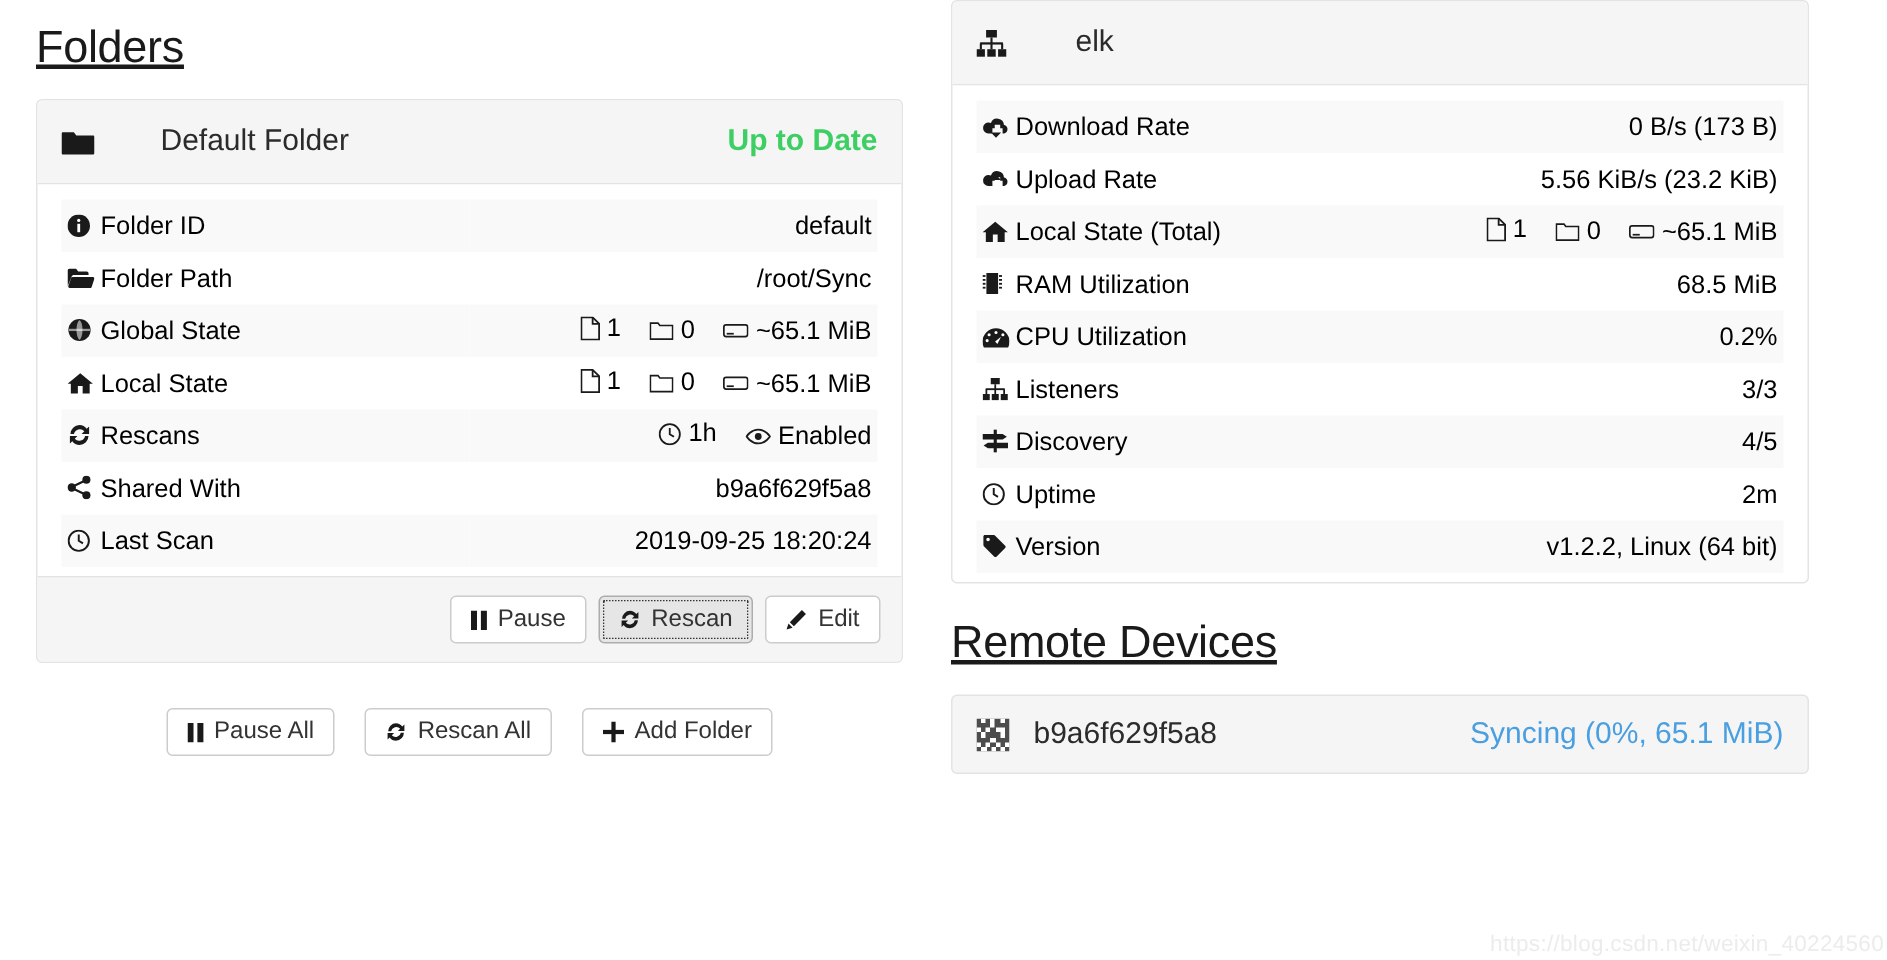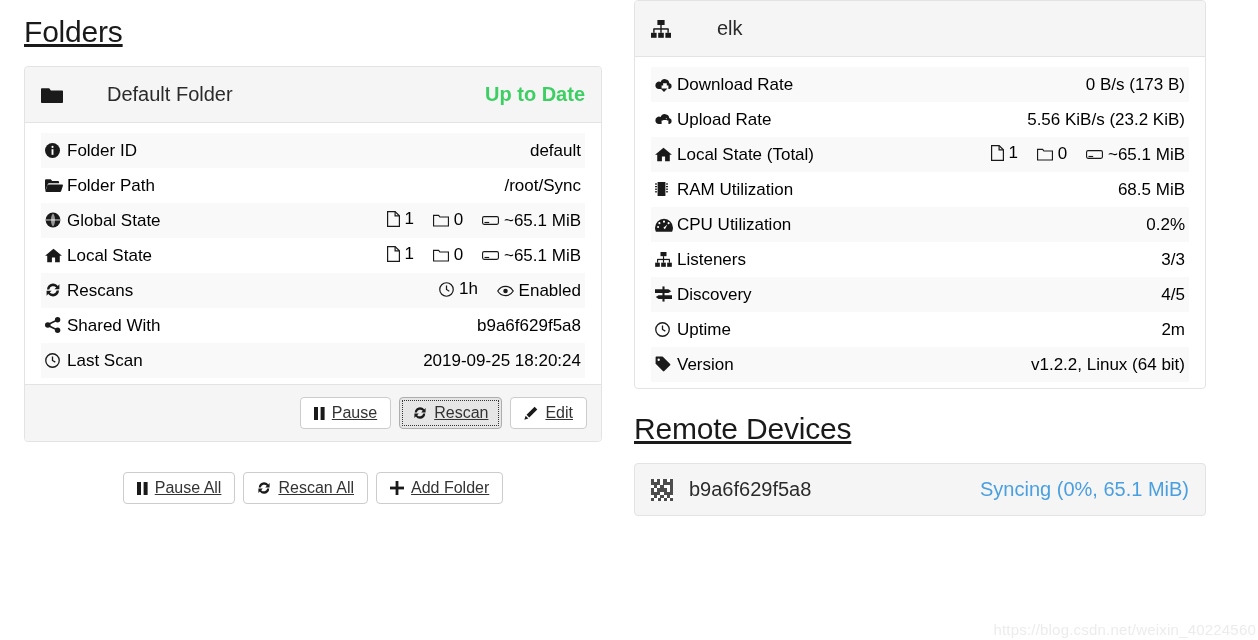--- a/index.html
+++ b/index.html
@@ -129,35 +129,34 @@
     font-family: "Liberation Sans", sans-serif;
     font-size: 16px;
     color: #333333;
     padding: 7px 13px;
     display: inline-flex;
     align-items: center;
     gap: 7px;
     cursor: pointer;
     line-height: 1;
     white-space: nowrap;
-    text-decoration: underline;
   }
   .btn.focused {
     background: #e6e6e6;
     border-color: #adadad;
     outline: 1px dotted #333;
     outline-offset: -4px;
     align-items: center;
   }
   .btn .bi { display: inline-flex; color: #1a1a1a; }
 
   .global-actions {
     display: flex;
     justify-content: center;
-    gap: 8px;
+    gap: 20px;
     padding-top: 30px;
   }
   .remote-row {
     background: #f5f5f5;
     border: 1px solid #e3e3e3;
     border-radius: 4px;
     height: 53px;
     display: flex;
     align-items: center;
     padding: 0 16px;

